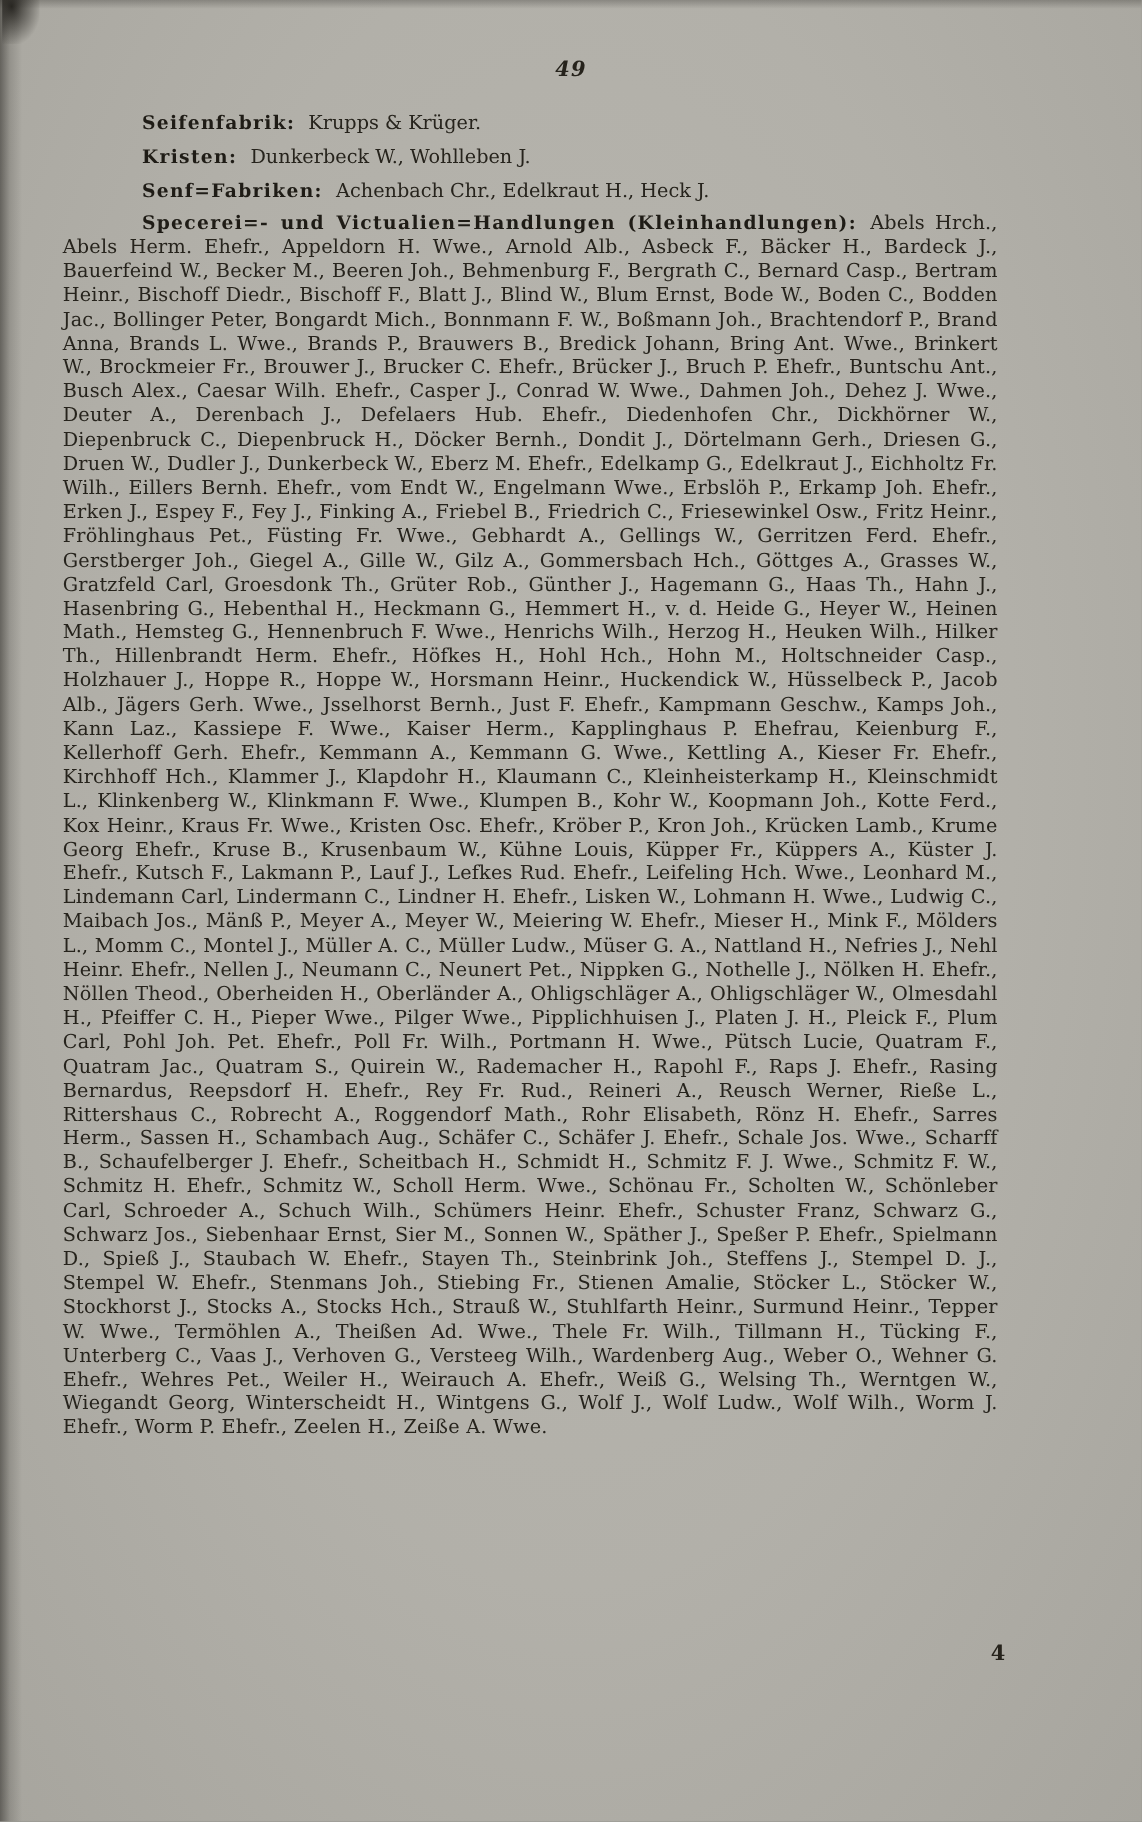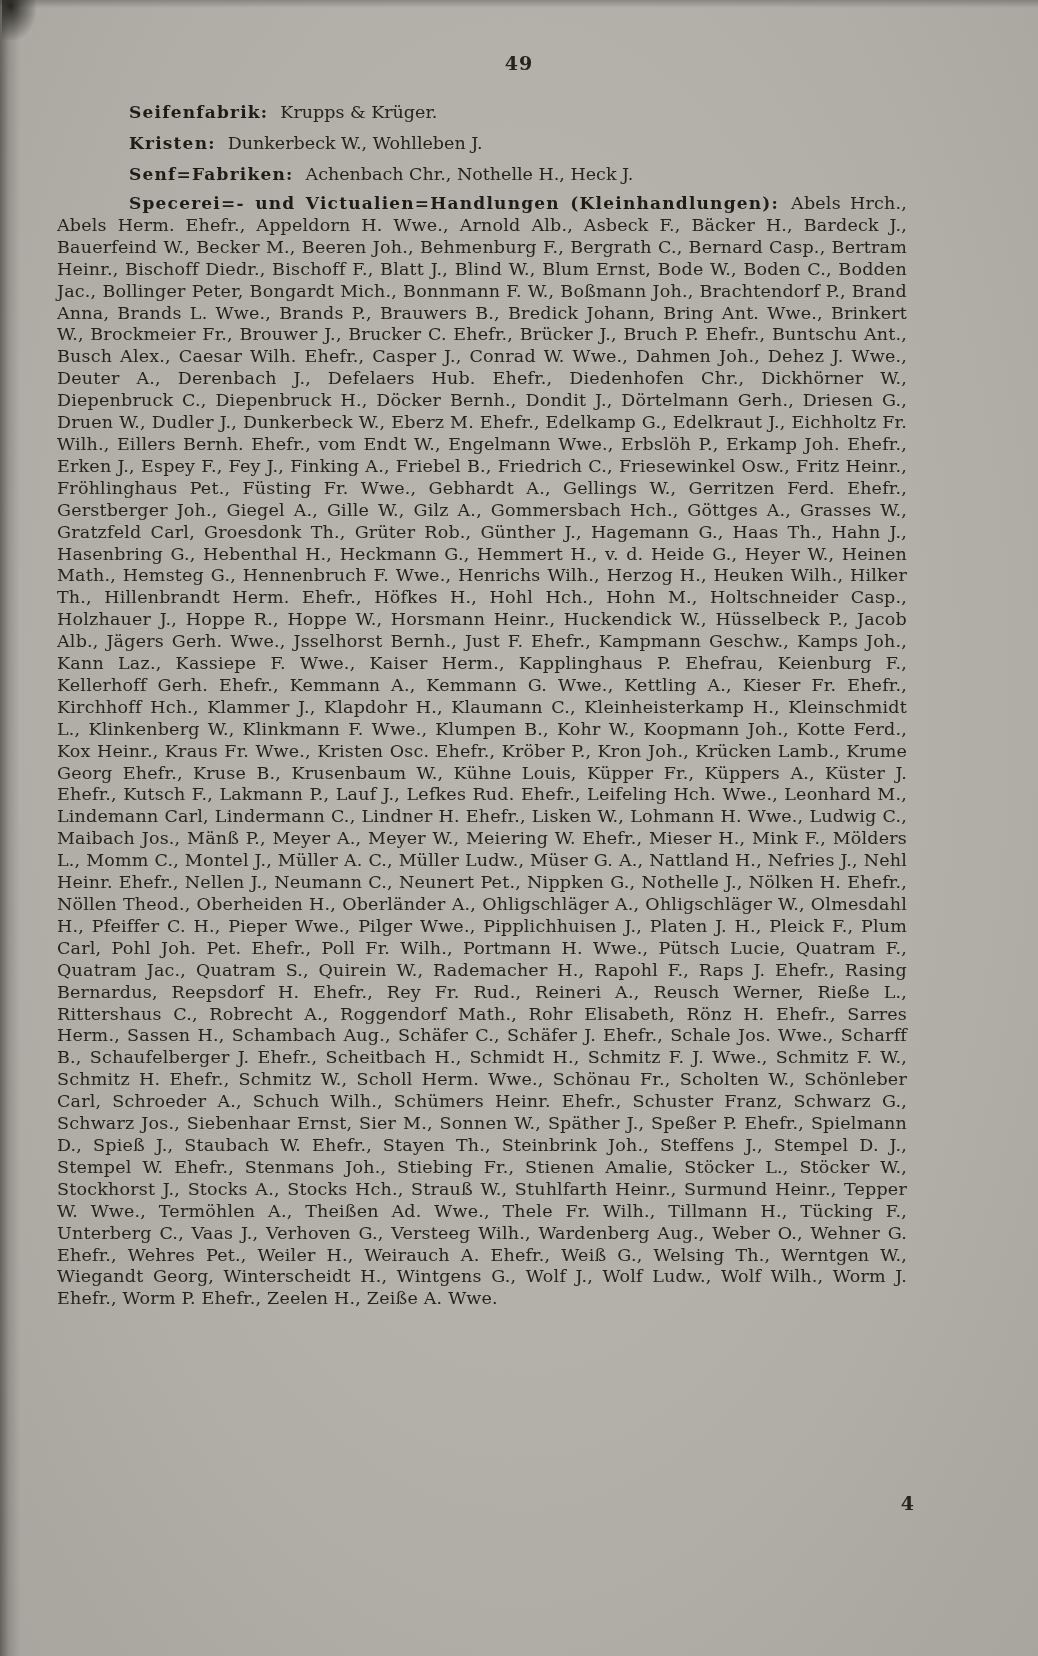--- a/index.html
+++ b/index.html
@@ -32,20 +32,21 @@
     pointer-events: none;
   }
   .page-number {
     position: absolute;
     top: 52px; left: 0; width: 100%;
     text-align: center;
     font-size: 19px;
     font-weight: bold;
     letter-spacing: 1px;
     color: #26231c;
+    font-style: italic;
   }
   .content {
     position: absolute;
     left: 57px;
     top: 100px;
     width: 850px;
   }
   .entry {
     margin: 0 0 7px 0;
     text-indent: 72px;
@@ -85,20 +86,20 @@
   <div class="corner-mark"></div>
 
   <div class="page-number">49</div>
 
   <div class="content">
 
     <p class="entry"><span class="heading">Seifenfabrik:</span><span class="body-text">Krupps &amp; Krüger.</span></p>
 
     <p class="entry"><span class="heading">Kristen:</span><span class="body-text">Dunkerbeck W., Wohlleben J.</span></p>
 
-    <p class="entry"><span class="heading">Senf=Fabriken:</span><span class="body-text">Achenbach Chr., Nothelle H., Heck J.</span></p>
+    <p class="entry"><span class="heading">Senf=Fabriken:</span><span class="body-text">Achenbach Chr., Edelkraut H., Heck J.</span></p>
 
     <p class="entry long"><span class="heading">Specerei=- und Victualien=Handlungen (Kleinhandlungen):</span><span class="body-text">Abels Hrch., Abels Herm. Ehefr., Appeldorn H. Wwe., Arnold Alb., Asbeck F., Bäcker H., Bardeck J., Bauerfeind W., Becker M., Beeren Joh., Behmenburg F., Bergrath C., Bernard Casp., Bertram Heinr., Bischoff Diedr., Bischoff F., Blatt J., Blind W., Blum Ernst, Bode W., Boden C., Bodden Jac., Bollinger Peter, Bongardt Mich., Bonnmann F. W., Boßmann Joh., Brachtendorf P., Brand Anna, Brands L. Wwe., Brands P., Brauwers B., Bredick Johann, Bring Ant. Wwe., Brinkert W., Brockmeier Fr., Brouwer J., Brucker C. Ehefr., Brücker J., Bruch P. Ehefr., Buntschu Ant., Busch Alex., Caesar Wilh. Ehefr., Casper J., Conrad W. Wwe., Dahmen Joh., Dehez J. Wwe., Deuter A., Derenbach J., Defelaers Hub. Ehefr., Diedenhofen Chr., Dickhörner W., Diepenbruck C., Diepenbruck H., Döcker Bernh., Dondit J., Dörtelmann Gerh., Driesen G., Druen W., Dudler J., Dunkerbeck W., Eberz M. Ehefr., Edelkamp G., Edelkraut J., Eichholtz Fr. Wilh., Eillers Bernh. Ehefr., vom Endt W., Engelmann Wwe., Erbslöh P., Erkamp Joh. Ehefr., Erken J., Espey F., Fey J., Finking A., Friebel B., Friedrich C., Friesewinkel Osw., Fritz Heinr., Fröhlinghaus Pet., Füsting Fr. Wwe., Gebhardt A., Gellings W., Gerritzen Ferd. Ehefr., Gerstberger Joh., Giegel A., Gille W., Gilz A., Gommersbach Hch., Göttges A., Grasses W., Gratzfeld Carl, Groesdonk Th., Grüter Rob., Günther J., Hagemann G., Haas Th., Hahn J., Hasenbring G., Hebenthal H., Heckmann G., Hemmert H., v. d. Heide G., Heyer W., Heinen Math., Hemsteg G., Hennenbruch F. Wwe., Henrichs Wilh., Herzog H., Heuken Wilh., Hilker Th., Hillenbrandt Herm. Ehefr., Höfkes H., Hohl Hch., Hohn M., Holtschneider Casp., Holzhauer J., Hoppe R., Hoppe W., Horsmann Heinr., Huckendick W., Hüsselbeck P., Jacob Alb., Jägers Gerh. Wwe., Jsselhorst Bernh., Just F. Ehefr., Kampmann Geschw., Kamps Joh., Kann Laz., Kassiepe F. Wwe., Kaiser Herm., Kapplinghaus P. Ehefrau, Keienburg F., Kellerhoff Gerh. Ehefr., Kemmann A., Kemmann G. Wwe., Kettling A., Kieser Fr. Ehefr., Kirchhoff Hch., Klammer J., Klapdohr H., Klaumann C., Kleinheisterkamp H., Kleinschmidt L., Klinkenberg W., Klinkmann F. Wwe., Klumpen B., Kohr W., Koopmann Joh., Kotte Ferd., Kox Heinr., Kraus Fr. Wwe., Kristen Osc. Ehefr., Kröber P., Kron Joh., Krücken Lamb., Krume Georg Ehefr., Kruse B., Krusenbaum W., Kühne Louis, Küpper Fr., Küppers A., Küster J. Ehefr., Kutsch F., Lakmann P., Lauf J., Lefkes Rud. Ehefr., Leifeling Hch. Wwe., Leonhard M., Lindemann Carl, Lindermann C., Lindner H. Ehefr., Lisken W., Lohmann H. Wwe., Ludwig C., Maibach Jos., Mänß P., Meyer A., Meyer W., Meiering W. Ehefr., Mieser H., Mink F., Mölders L., Momm C., Montel J., Müller A. C., Müller Ludw., Müser G. A., Nattland H., Nefries J., Nehl Heinr. Ehefr., Nellen J., Neumann C., Neunert Pet., Nippken G., Nothelle J., Nölken H. Ehefr., Nöllen Theod., Oberheiden H., Oberländer A., Ohligschläger A., Ohligschläger W., Olmesdahl H., Pfeiffer C. H., Pieper Wwe., Pilger Wwe., Pipplichhuisen J., Platen J. H., Pleick F., Plum Carl, Pohl Joh. Pet. Ehefr., Poll Fr. Wilh., Portmann H. Wwe., Pütsch Lucie, Quatram F., Quatram Jac., Quatram S., Quirein W., Rademacher H., Rapohl F., Raps J. Ehefr., Rasing Bernardus, Reepsdorf H. Ehefr., Rey Fr. Rud., Reineri A., Reusch Werner, Rieße L., Rittershaus C., Robrecht A., Roggendorf Math., Rohr Elisabeth, Rönz H. Ehefr., Sarres Herm., Sassen H., Schambach Aug., Schäfer C., Schäfer J. Ehefr., Schale Jos. Wwe., Scharff B., Schaufelberger J. Ehefr., Scheitbach H., Schmidt H., Schmitz F. J. Wwe., Schmitz F. W., Schmitz H. Ehefr., Schmitz W., Scholl Herm. Wwe., Schönau Fr., Scholten W., Schönleber Carl, Schroeder A., Schuch Wilh., Schümers Heinr. Ehefr., Schuster Franz, Schwarz G., Schwarz Jos., Siebenhaar Ernst, Sier M., Sonnen W., Späther J., Speßer P. Ehefr., Spielmann D., Spieß J., Staubach W. Ehefr., Stayen Th., Steinbrink Joh., Steffens J., Stempel D. J., Stempel W. Ehefr., Stenmans Joh., Stiebing Fr., Stienen Amalie, Stöcker L., Stöcker W., Stockhorst J., Stocks A., Stocks Hch., Strauß W., Stuhlfarth Heinr., Surmund Heinr., Tepper W. Wwe., Termöhlen A., Theißen Ad. Wwe., Thele Fr. Wilh., Tillmann H., Tücking F., Unterberg C., Vaas J., Verhoven G., Versteeg Wilh., Wardenberg Aug., Weber O., Wehner G. Ehefr., Wehres Pet., Weiler H., Weirauch A. Ehefr., Weiß G., Welsing Th., Werntgen W., Wiegandt Georg, Winterscheidt H., Wintgens G., Wolf J., Wolf Ludw., Wolf Wilh., Worm J. Ehefr., Worm P. Ehefr., Zeelen H., Zeiße A. Wwe.</span></p>
 
   </div>
 
   <div class="sheet-number">4</div>
 </div>
 
 </body></html>

